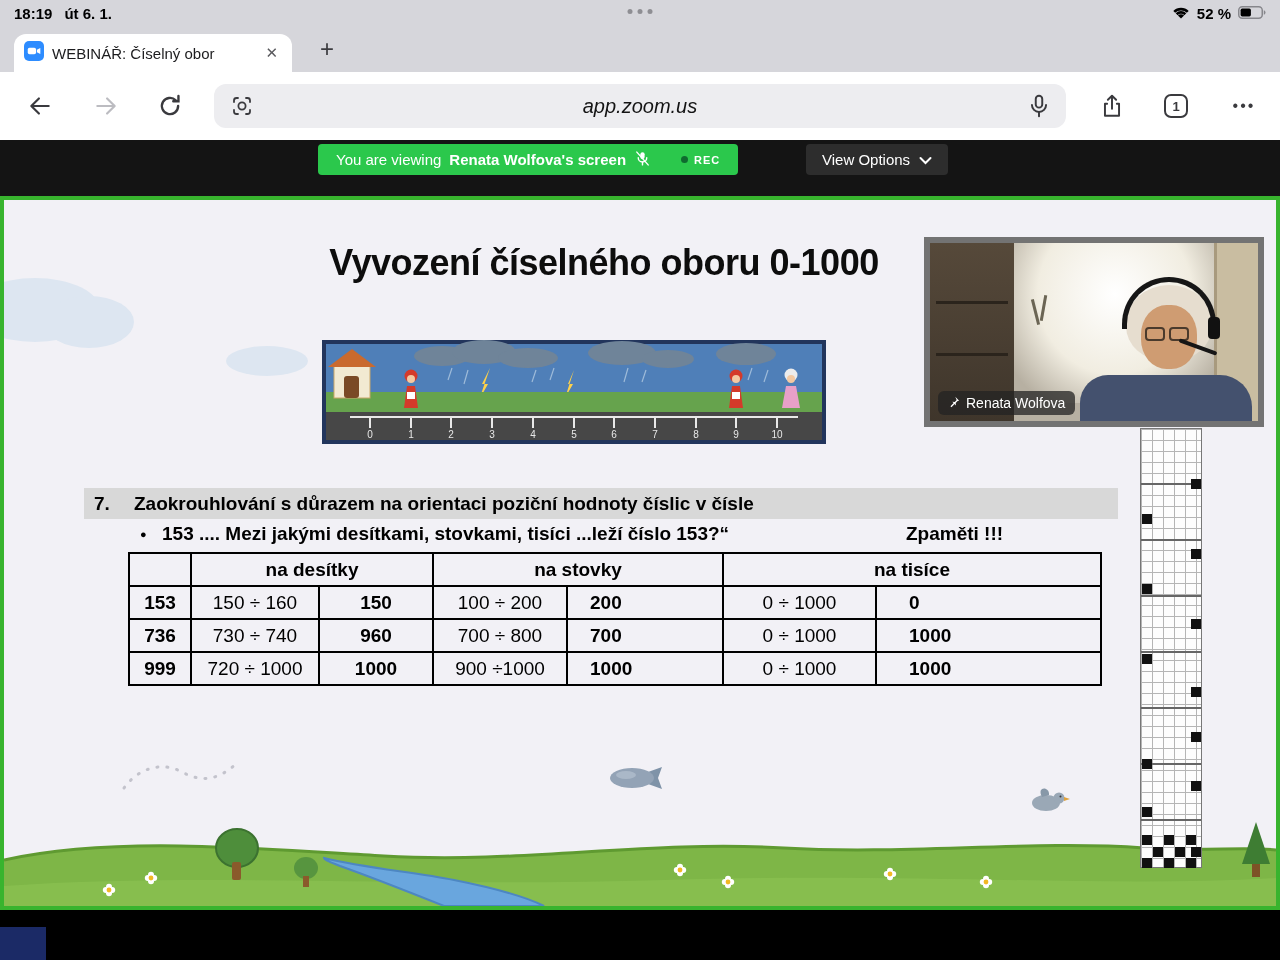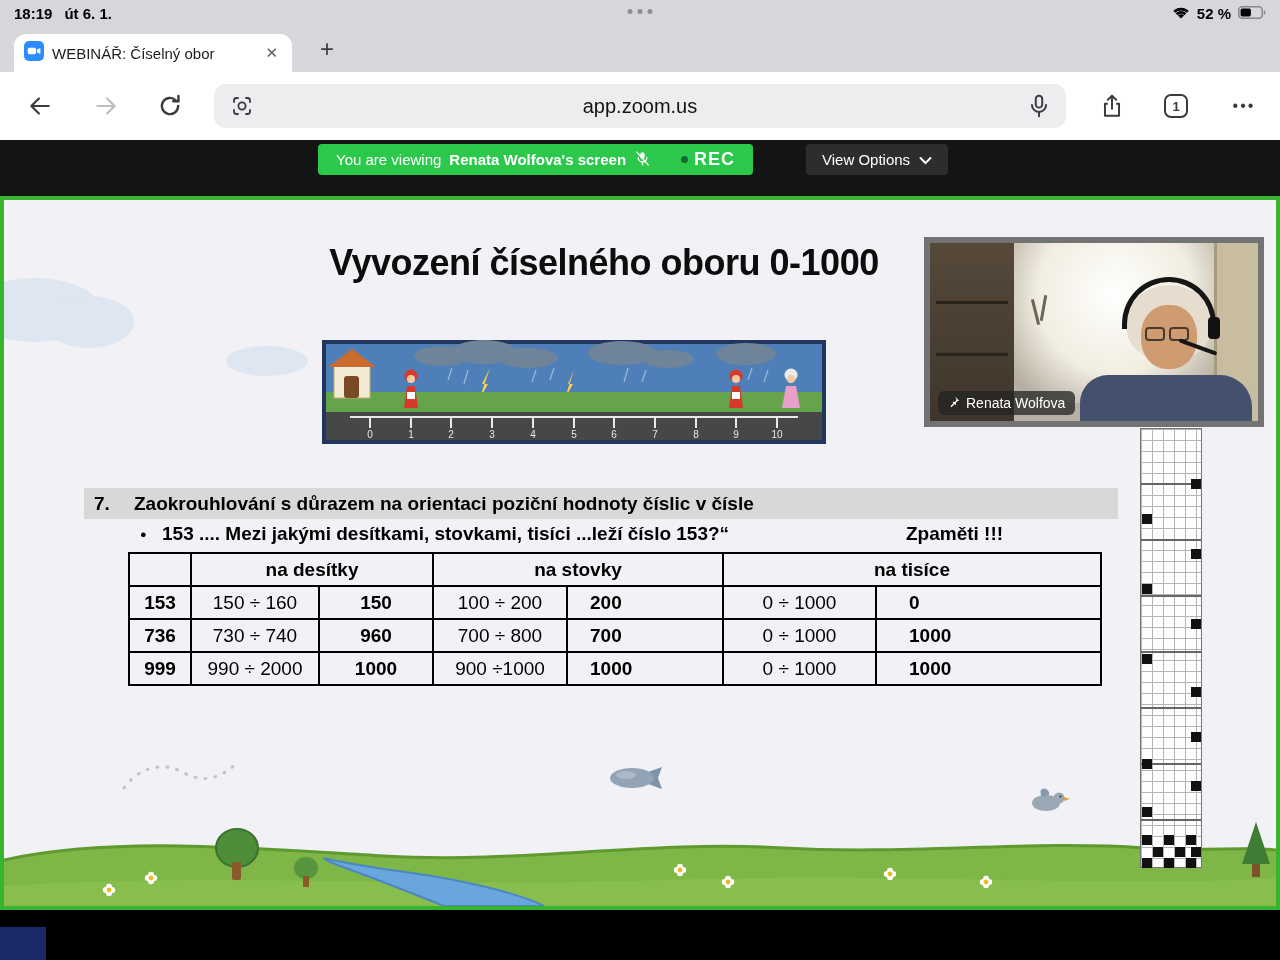--- a/index.html
+++ b/index.html
@@ -19,38 +19,38 @@
   .tab { position:absolute; left:14px; top:8px; width:278px; height:38px; background:#fff; border-radius:12px 12px 0 0;
     display:flex; align-items:center; gap:8px; padding:0 10px; }
   .tab-title { flex:1; font-size:15px; color:#1c1c1e; white-space:nowrap; overflow:hidden; }
   .tab-close { font-size:15px; color:#5a5a5e; padding:2px 4px; cursor:default; }
   .new-tab { position:absolute; left:310px; top:6px; width:34px; height:34px; display:flex; align-items:center; justify-content:center;
     font-size:24px; color:#3c3c40; font-weight:400; }
 
   
   .toolbar { position:absolute; top:72px; left:0; width:1280px; height:68px; background:#fff; }
   .tb-icon { position:absolute; top:20px; width:28px; height:28px; display:flex; align-items:center; justify-content:center; }
-  .url-bar { position:absolute; left:214px; top:12px; width:852px; height:44px; background:#ededf0; border-radius:12px; }
+  .url-bar { position:absolute; left:214px; top:12px; width:852px; height:44px; background:#ededf0; border-radius:12px;font-style:italic; }
   .url-text { position:absolute; left:0; right:0; top:0; bottom:0; display:flex; align-items:center; justify-content:center;
     font-size:20px; color:#141414; }
   .url-icon-left { position:absolute; left:16px; top:10px; }
   .url-icon-right { position:absolute; right:14px; top:9px; }
   .tab-counter { position:absolute; left:1164px; top:22px; width:24px; height:24px; border:2px solid #3a3a3e; border-radius:7px;
     display:flex; align-items:center; justify-content:center; font-size:13px; font-weight:bold; color:#3a3a3e; }
   .more-btn { position:absolute; left:1224px; top:20px; width:40px; height:28px; display:flex; align-items:center; justify-content:center;
     color:#3a3a3e; font-size:16px; letter-spacing:2px; }
 
   
   .banner-row { position:absolute; top:140px; left:0; width:1280px; height:56px; background:#141414; }
   .green-banner { position:absolute; left:318px; top:4px; height:31px; background:#2bc84c; border-radius:4px;
     display:flex; align-items:center; gap:8px; padding:0 18px; color:#fff; font-size:15px; }
   .gb-owner { font-weight:bold; }
   .rec-wrap { display:flex; align-items:center; gap:6px; margin-left:22px; }
   .rec-dot { width:7px; height:7px; border-radius:50%; background:#0f6b2f; }
-  .rec-label { font-size:18px; font-weight:bold; letter-spacing:1px; }
+  .rec-label { font-size:11px; font-weight:bold; letter-spacing:1px; }
   .view-options { position:absolute; left:806px; top:4px; height:31px; background:#2d2d2d; border-radius:4px;
     display:flex; align-items:center; gap:9px; padding:0 16px; color:#fff; font-size:15px; font-weight:500; }
 
   
   .shared-screen { position:absolute; top:196px; left:0; width:1280px; height:714px; border:4px solid #38b42e;
     background:#f2f1f6; overflow:hidden; }
 
   .cloud { position:absolute; background:#dde6f1; border-radius:50%; }
   .cloud.c1 { left:-34px; top:78px; width:130px; height:64px; }
   .cloud.c1b { left:40px; top:96px; width:90px; height:52px; }
@@ -374,21 +374,21 @@
       <td class="num">736</td>
       <td class="range">730 ÷ 740</td>
       <td class="res-c">960</td>
       <td class="range">700 ÷ 800</td>
       <td class="res-l1">700</td>
       <td class="range">0 ÷ 1000</td>
       <td class="res-l2">1000</td>
     </tr>
     <tr>
       <td class="num">999</td>
-      <td class="range">990 ÷ 2000</td>
+      <td class="range">720 ÷ 1000</td>
       <td class="res-c">1000</td>
       <td class="range">900 ÷1000</td>
       <td class="res-l1">1000</td>
       <td class="range">0 ÷ 1000</td>
       <td class="res-l2">1000</td>
     </tr>
   </tbody>
     </table>
 
   <div class="grid-strip">

